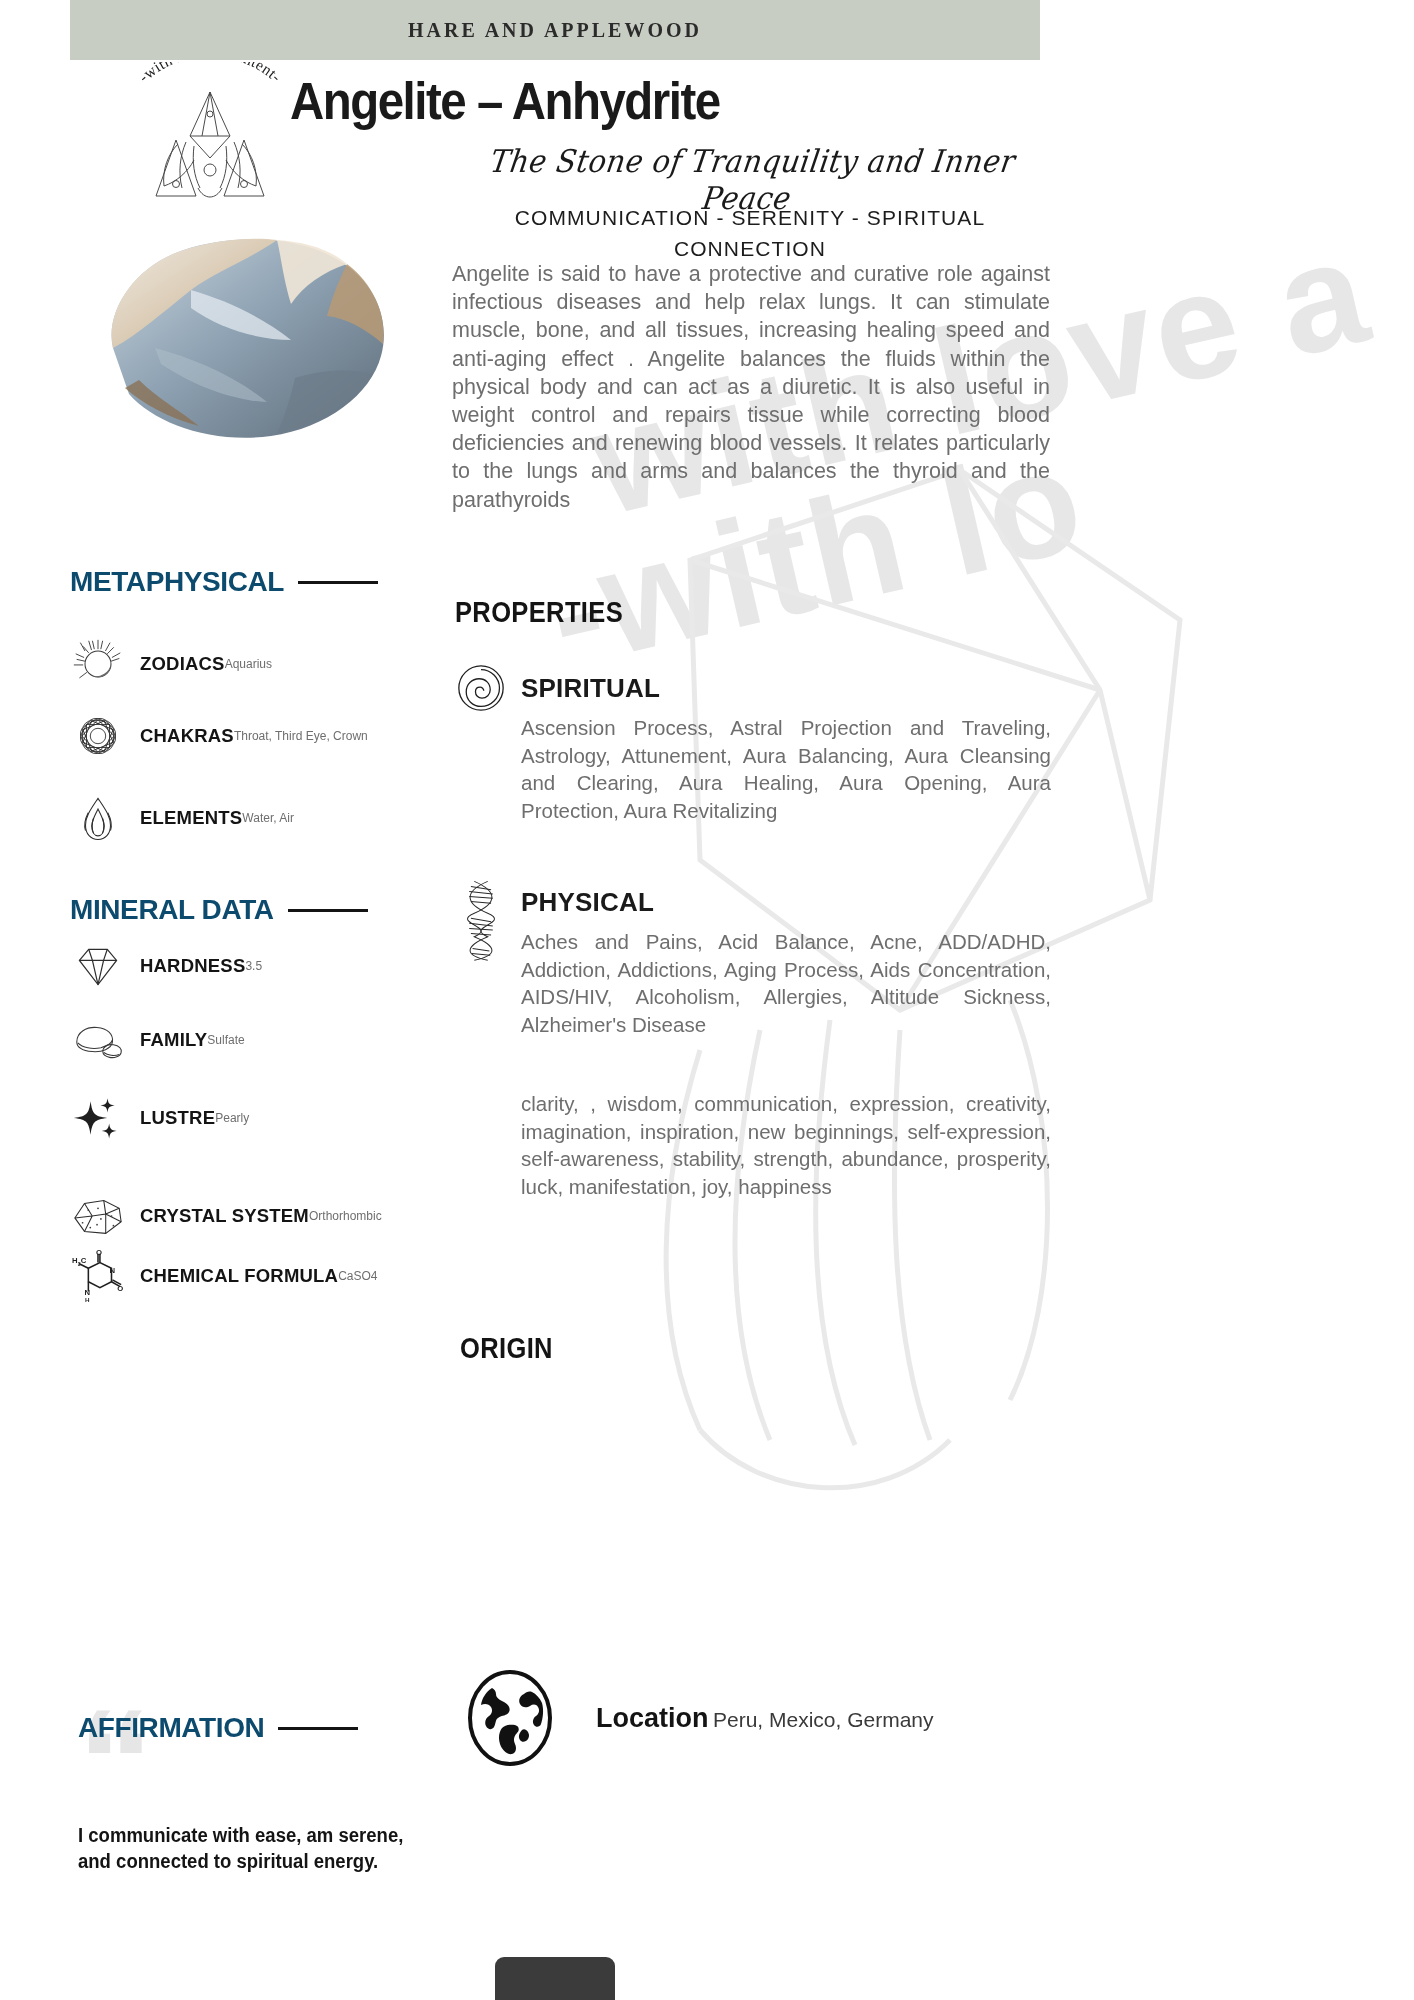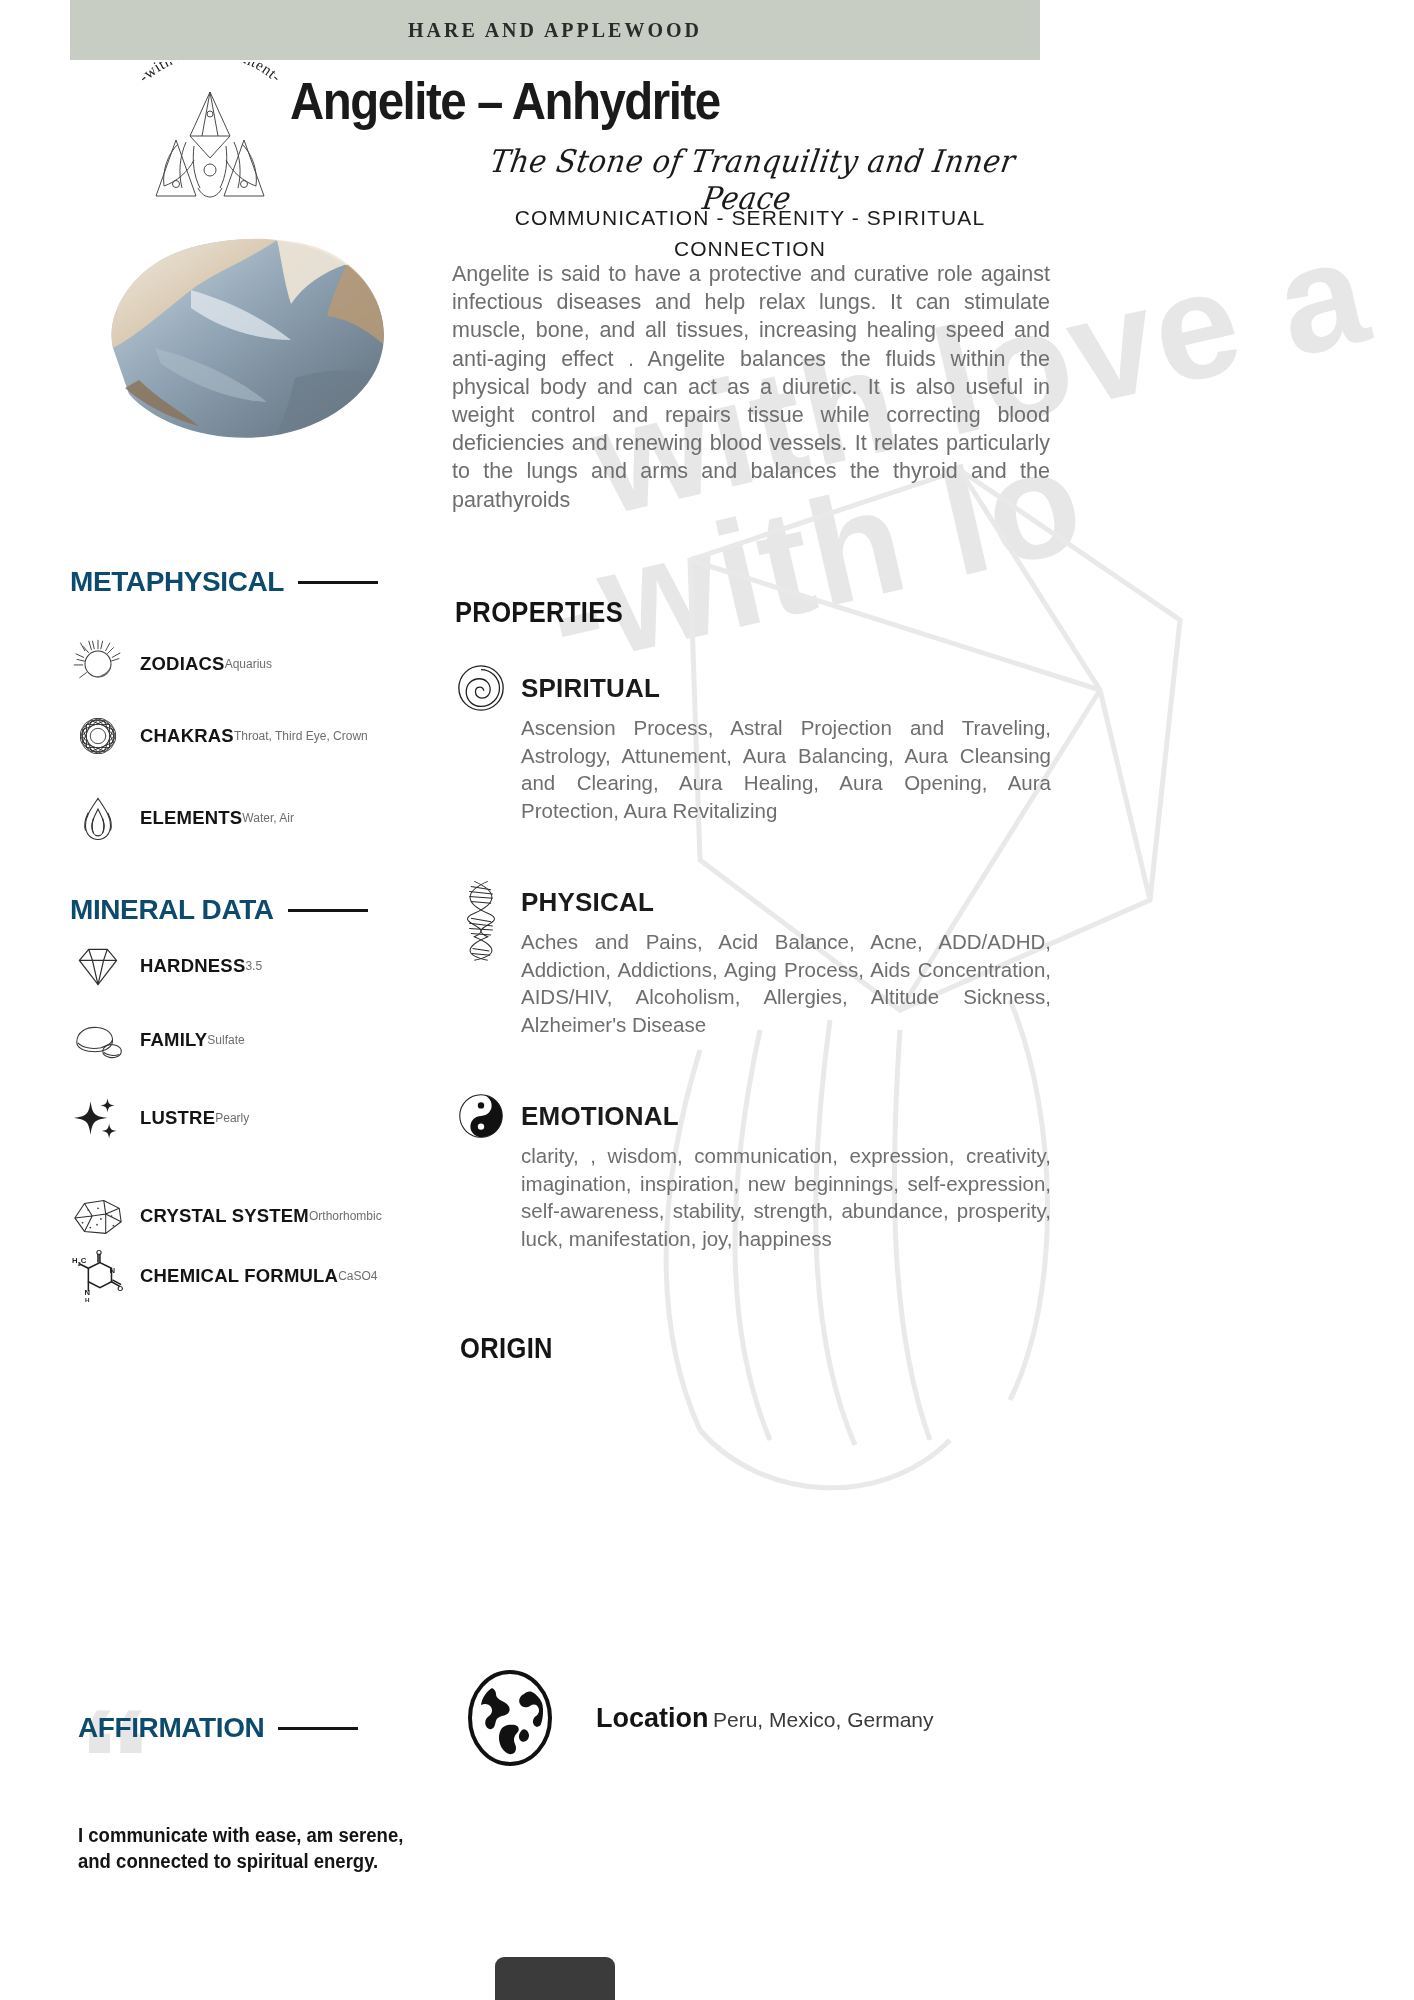--- a/index.html
+++ b/index.html
@@ -450,31 +450,20 @@
             <path d="M26 6 C37 6 46 15 46 26 C46 37 37 46 26 46 C17 46 10 39 10 30 C10 22 16 16 24 16 C31 16 36 21 36 28 C36 33 32 37 27 37 C23 37 20 34 20 30 C20 27 22 25 25 25 C27 25 29 27 29 29"></path>
           </g>
         </svg>
       </span>
       <span class="name">SPIRITUAL</span>
     </div>
     <div class="prop-body">Ascension Process, Astral Projection and Traveling, Astrology, Attunement, Aura Balancing, Aura Cleansing and Clearing, Aura Healing, Aura Opening, Aura Protection, Aura Revitalizing</div>
   </div>
 
   <div class="prop-block" style="left:455px; top:1090px;">
-    <div class="prop-head">
-      <span class="ico">
-        <svg viewBox="0 0 52 52" width="46" height="46">
-          <circle cx="26" cy="26" r="24" fill="#ffffff" stroke="#1f1f1f" stroke-width="1.2"></circle>
-          <path d="M26 2 A24 24 0 0 1 26 50 A12 12 0 0 1 26 26 A12 12 0 0 0 26 2 Z" fill="#111111"></path>
-          <circle cx="26" cy="14" r="3.6" fill="#111111"></circle>
-          <circle cx="26" cy="38" r="3.6" fill="#ffffff"></circle>
-        </svg>
-      </span>
-      <span class="name">EMOTIONAL</span>
-    </div>
     <div class="prop-body">clarity, , wisdom, communication, expression, creativity, imagination, inspiration, new beginnings, self-expression, self-awareness, stability, strength, abundance, prosperity, luck, manifestation, joy, happiness</div>
   </div>
 
   <div class="big-head" style="left:460px; top:1332px;">ORIGIN</div>
 
   <div class="origin-row">
     <span class="globe">
       <svg viewBox="0 0 96 96" width="96" height="96">
         <ellipse cx="48" cy="48" rx="40" ry="46" fill="#ffffff" stroke="#111111" stroke-width="4"></ellipse>
         <g fill="#111111">

